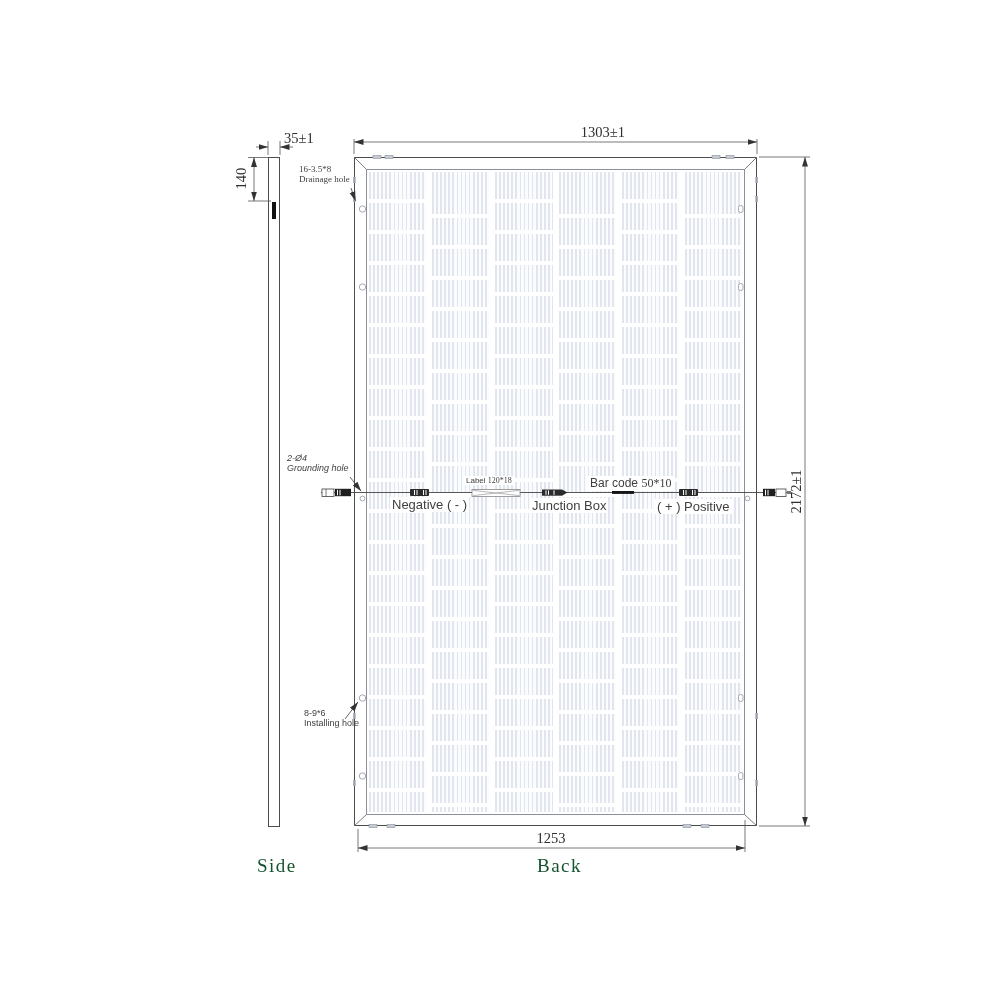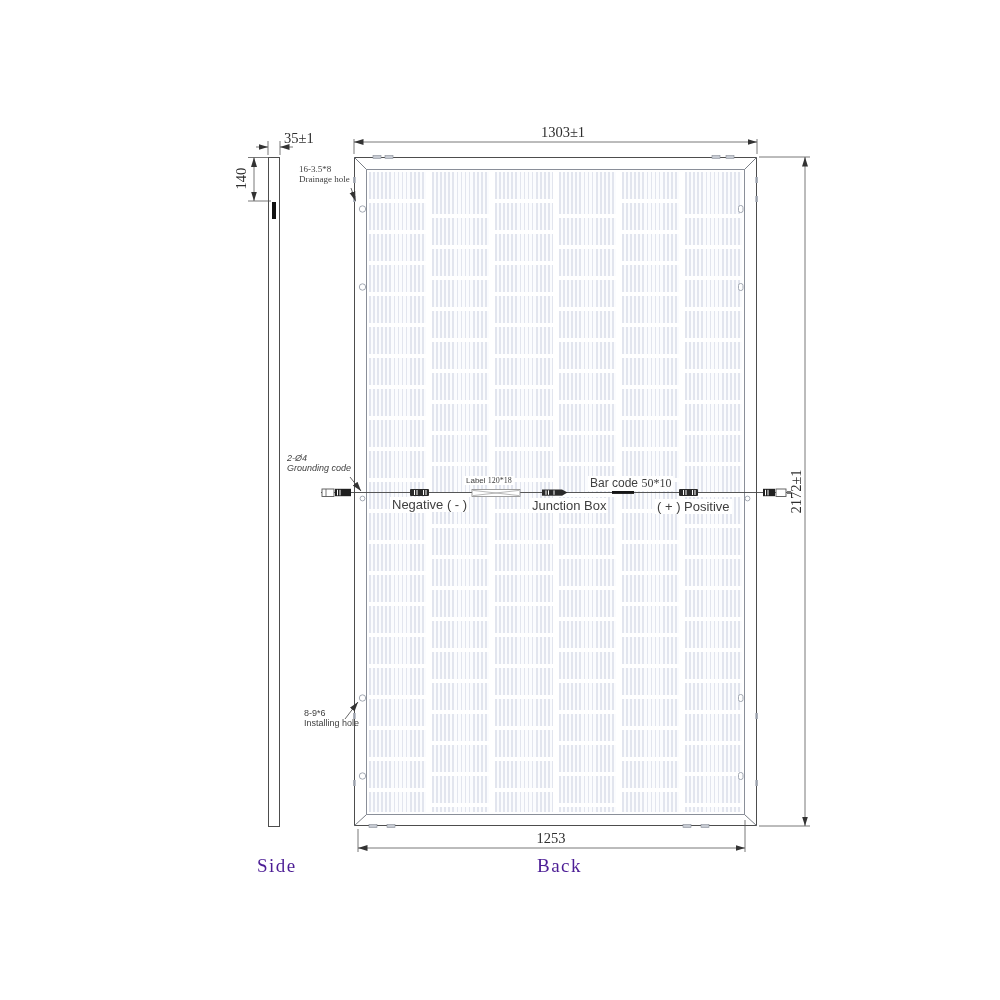--- a/index.html
+++ b/index.html
@@ -17,21 +17,21 @@
     background-image:
       repeating-linear-gradient(to bottom, rgba(255,255,255,0) 0px, rgba(255,255,255,0) 27px, #ffffff 27px, #ffffff 31px),
       repeating-linear-gradient(to right, #e2e5ee 0px, #e2e5ee 1.6px, #fbfcfe 1.6px, #fbfcfe 4.1px);
   }
   .cellcol.offset{background-position:0 15px,0 0;}
   
   #side-bar{left:244px;top:157px;width:12px;height:670px;border:1px solid #4d4d4d;box-sizing:border-box;background:#fff;}
   #side-bracket{left:248px;top:202px;width:4px;height:17px;background:#111;}
   
   .dimtxt{font-family:"Liberation Serif",serif;font-size:14.5px;color:#2e2e2e;white-space:nowrap;text-align:center;}
-  .viewtxt{font-family:"Liberation Serif",serif;font-size:19px;letter-spacing:1.5px;color:#4c1d95;white-space:nowrap;}
+  .viewtxt{font-family:"Liberation Serif",serif;font-size:19px;letter-spacing:1.5px;color:#14532d;white-space:nowrap;}
   .callout{font-size:9px;line-height:10px;color:#3f3f3f;white-space:nowrap;}
   .cabletxt{font-size:13px;color:#3f3f3f;white-space:nowrap;background:#fff;padding:0 2px;}
   .sizenum{font-family:"Liberation Serif",serif;}
   .rot{transform:rotate(-90deg);transform-origin:center center;}
   svg{position:absolute;left:0;top:0;z-index:5;}
   .txt-layer{z-index:6;}
 </style>
 </head>
 <body>
 
@@ -186,34 +186,34 @@
         <line x1="741.5" y1="489.8" x2="741.5" y2="495.4" stroke="#fff" stroke-width="1"></line>
         <line x1="744" y1="489.8" x2="744" y2="495.4" stroke="#fff" stroke-width="1"></line>
         <rect x="752" y="489" width="10" height="7.5" fill="#fff" stroke="#555" stroke-width="0.9"></rect>
         <rect x="763" y="491" width="4" height="3" fill="#777"></rect>
       </g>
     </g>
   </svg>
 
   <div class="abs dimtxt txt-layer" style="left:260px;top:130px;">35±1</div>
   <div class="abs dimtxt rot txt-layer" style="left:197px;top:170px;width:40px;">140</div>
-  <div class="abs dimtxt txt-layer" style="left:489px;top:124px;width:100px;">1303±1</div>
+  <div class="abs dimtxt txt-layer" style="left:501px;top:124px;width:100px;text-align:right;">1303±1</div>
   <div class="abs dimtxt rot txt-layer" style="left:737px;top:483px;width:70px;">2172±1</div>
   <div class="abs dimtxt txt-layer" style="left:487px;top:830px;width:80px;">1253</div>
 
   <div class="abs viewtxt txt-layer" style="left:233px;top:855px;">Side</div>
   <div class="abs viewtxt txt-layer" style="left:513px;top:855px;">Back</div>
 
   <div class="abs callout txt-layer" style="left:275px;top:164px;font-family:Liberation Serif, serif;">
     <div>16-3.5*8</div>
     <div>Drainage hole</div>
   </div>
   <div class="abs callout txt-layer" style="left:263px;top:453px;font-style:italic;">
     <div>2-Ø4</div>
-    <div>Grounding code</div>
+    <div>Grounding hole</div>
   </div>
   <div class="abs callout txt-layer" style="left:280px;top:708px;">
     <div>8-9*6</div>
     <div>Installing hole</div>
   </div>
 
   <div class="abs cabletxt txt-layer" style="left:440px;top:476px;font-size:8px;">
     <span>Label</span>
     <span class="sizenum">120*18</span>
   </div>

